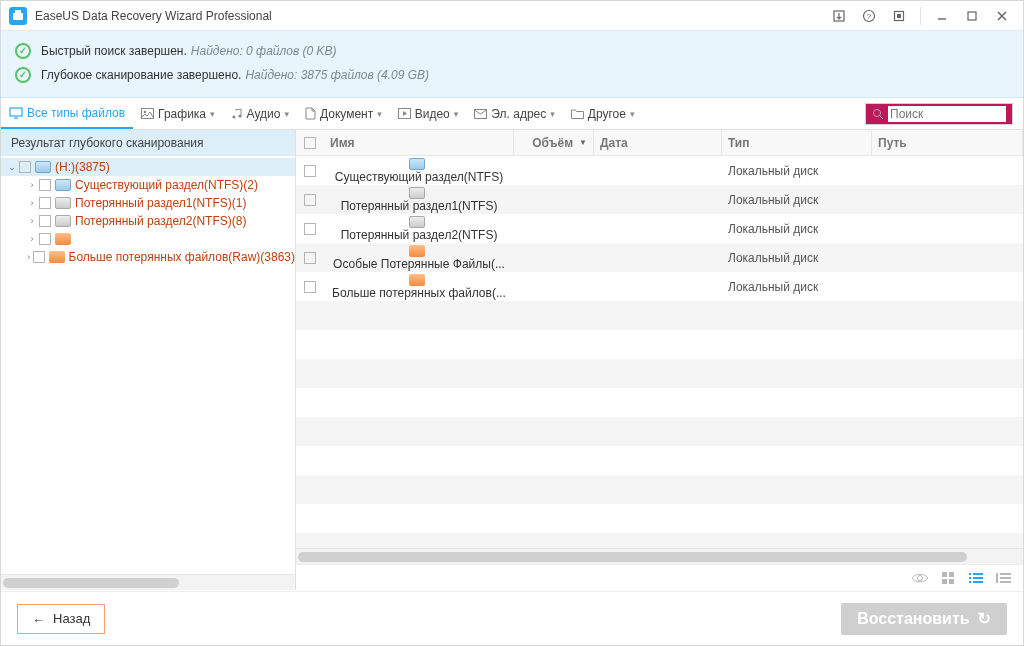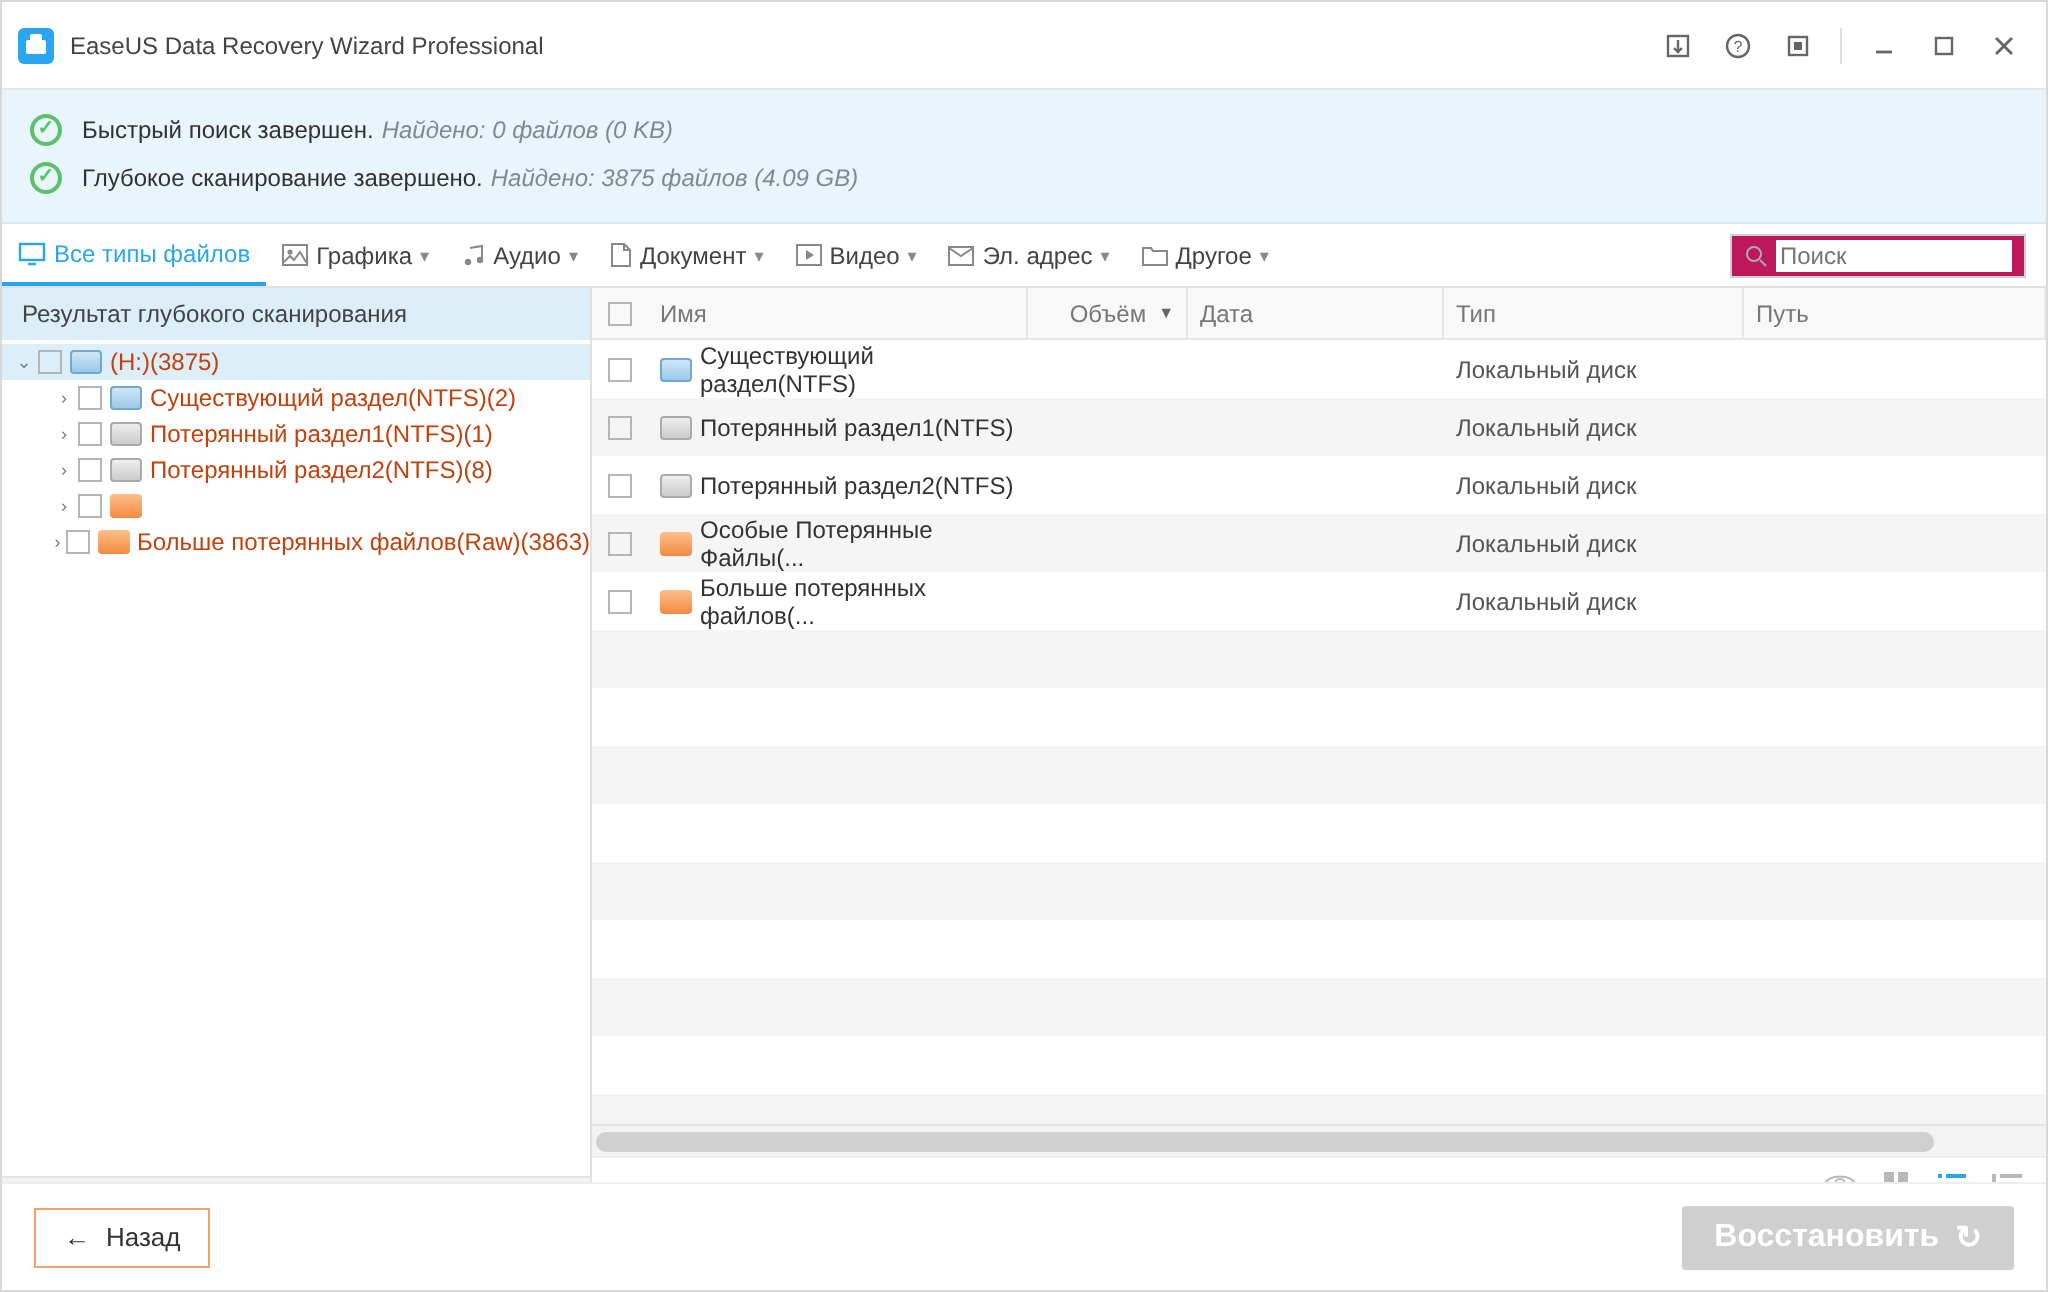--- a/index.html
+++ b/index.html
@@ -12,21 +12,21 @@
     width: 1024px;
     height: 646px;
     overflow: hidden;
     border: 1px solid #d8d8d8;
     position: relative;
   }
   
   .titlebar {
     display: flex;
     align-items: center;
-    height: 44px;
+    height: 30px;
     padding: 0 6px 0 8px;
     border-bottom: 1px solid #e8e8e8;
   }
   .app-icon {
     width: 18px; height: 18px;
     background: #2aa6f0;
     border-radius: 3px;
     position: relative;
     margin-right: 8px;
     display: flex; align-items: center; justify-content: center;
@@ -178,41 +178,42 @@
     display: flex; flex-direction: column;
     overflow: hidden;
   }
   .listhead {
     display: flex; align-items: center;
     height: 26px;
     background: #f8f8f8;
     border-bottom: 1px solid #e7e7e7;
     color: #777;
     font-size: 12px;
+    font-weight: bold;
   }
   .listhead .cbcell { width: 28px; display: flex; justify-content: center; }
   .listhead .cbcell .cb { width: 12px; height: 12px; border: 1px solid #b5b5b5; }
   .listhead .col { padding: 0 6px; border-right: 1px solid #e7e7e7; height: 100%; display: flex; align-items: center; }
   .col-name { flex: 0 0 190px; }
   .col-size { flex: 0 0 80px; justify-content: flex-end; }
   .col-date { flex: 0 0 128px; }
   .col-type { flex: 0 0 150px; }
   .col-path { flex: 1; border-right: none; }
   .sort-ind { margin-left: 6px; font-size: 8px; color: #666; }
   .rows { flex: 1; overflow: hidden; }
   .listrow {
     display: flex; align-items: center;
     height: 29px;
     font-size: 12px;
     color: #333;
   }
   .listrow:nth-child(even) { background: #f5f5f5; }
   .listrow .cbcell { width: 28px; display: flex; justify-content: center; }
   .listrow .cbcell .cb { width: 12px; height: 12px; border: 1px solid #b5b5b5; }
-  .listrow .cell { padding: 0 6px; }
+  .listrow .cell { padding: 0 6px; flex-direction: column; }
   .listrow .c-name { flex: 0 0 190px; display: flex; align-items: center; overflow: hidden; }
   .listrow .c-size { flex: 0 0 80px; text-align: right; }
   .listrow .c-date { flex: 0 0 128px; }
   .listrow .c-type { flex: 0 0 150px; color: #555; }
   .listrow .c-path { flex: 1; }
   .listing-hscroll {
     height: 16px;
     background: #f3f3f3;
     border-top: 1px solid #e5e5e5;
     position: relative;

